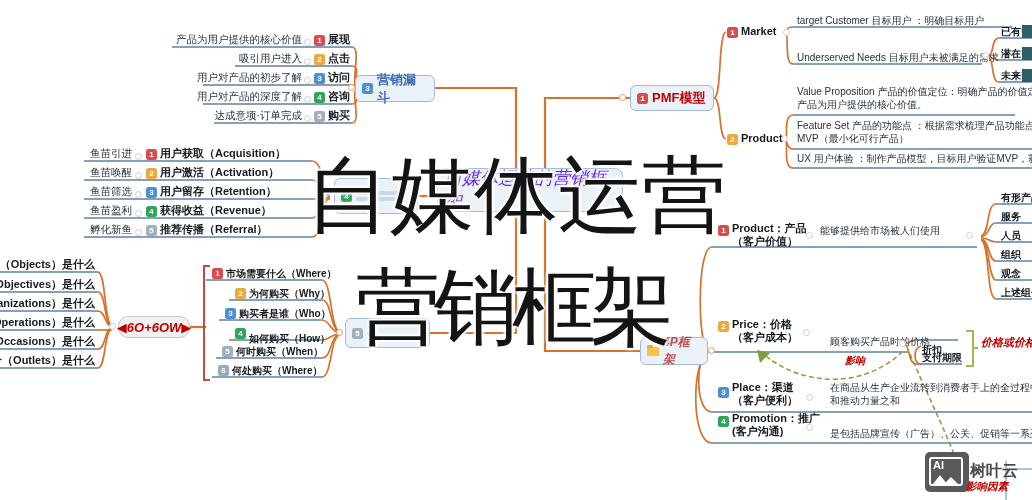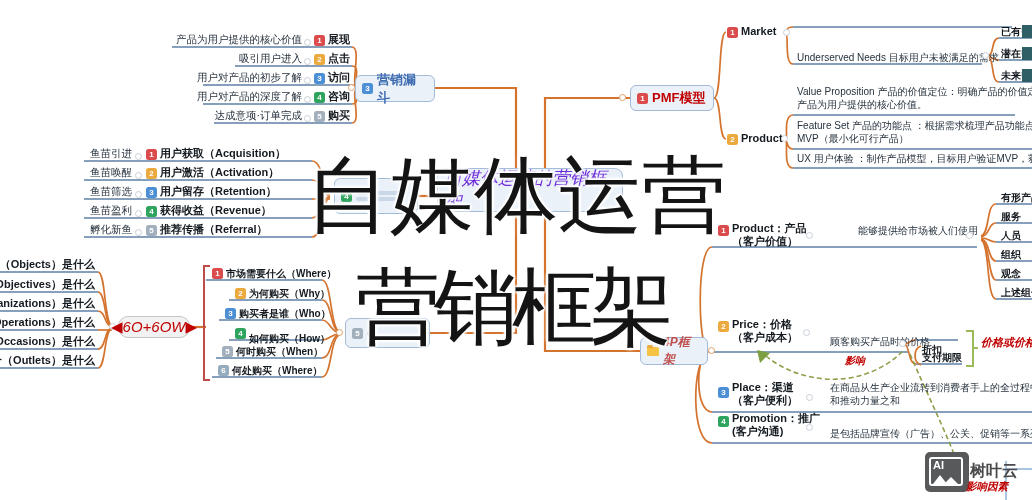--- a/index.html
+++ b/index.html
@@ -218,21 +218,21 @@
   </div>
 
   <span class="t b" style="right:937px;top:258px">产品（Objects）是什么</span>
   <span class="t b" style="right:937px;top:278px">的（Objectives）是什么</span>
   <span class="t b" style="right:937px;top:297px">Organizations）是什么</span>
   <span class="t b" style="right:937px;top:316px">（Operations）是什么</span>
   <span class="t b" style="right:937px;top:335px">机（Occasions）是什么</span>
   <span class="t b" style="right:937px;top:354px">场合（Outlets）是什么</span>
   <span class="cn" style="left:109px;top:323px"></span>
   <div class="node" style="left:118px;top:316px;width:72px;height:22px;background:#F2F2F2;border:1px solid #C6C6C6;border-radius:10px;justify-content:center">
-    <span class="red" style="font-weight:normal;font-style:italic;font-size:15px">◀6O+6OW▶</span>
+    <span class="red" style="font-weight:bold;font-style:italic;font-size:13px">◀6O+6OW▶</span>
   </div>
   <span class="bdg k1" style="left:212px;top:268px">1</span>
   <span class="bdg k2" style="left:235px;top:288px">2</span>
   <span class="bdg k3" style="left:225px;top:308px">3</span>
   <span class="bdg k4" style="left:235px;top:328px">4</span>
   <span class="bdg k5" style="left:222px;top:346px">5</span>
   <span class="bdg k6" style="left:218px;top:365px">6</span>
   <span class="t b sm" style="left:226px;top:267px">市场需要什么（Where）</span>
   <span class="t b sm" style="left:249px;top:287px">为何购买（Why）</span>
   <span class="t b sm" style="left:239px;top:307px">购买者是谁（Who）</span>
@@ -250,20 +250,21 @@
   </div>
 
   <span class="cn cno" style="left:619px;top:94px"></span>
   <div class="node" style="left:630px;top:85px;width:84px;height:26px">
     <span class="bdg k1 bin">1</span>
     <span class="red" style="font-weight:bold;font-size:13px">PMF模型</span>
   </div>
   <span class="bdg k1" style="left:727px;top:27px">1</span>
   <span class="t b" style="left:741px;top:25px">Market</span>
   <span class="cn" style="left:783px;top:29px"></span>
+  <span class="t sm" style="left:797px;top:14px">target Customer 目标用户 ：明确目标用户</span>
   <span class="t sm" style="left:797px;top:51px">Underserved Needs 目标用户未被满足的需求</span>
   <span class="cn" style="left:982px;top:52px"></span>
   <span class="t b sm" style="left:1001px;top:25px">已有需</span>
   <span class="t b sm" style="left:1001px;top:47px">潜在需</span>
   <span class="t b sm" style="left:1001px;top:69px">未来需</span>
   <div class="darkbox" style="left:1022px;top:25px"></div>
   <div class="darkbox" style="left:1022px;top:47px"></div>
   <div class="darkbox" style="left:1022px;top:69px"></div>
   <span class="bdg k2" style="left:727px;top:134px">2</span>
   <span class="t b" style="left:741px;top:132px">Product</span>
@@ -277,21 +278,21 @@
   <div class="node" style="left:640px;top:337px;width:68px;height:28px">
     <span class="folder"></span>
     <span style="font-weight:bold;font-style:italic;font-size:12px;color:#C0504D">4P框架</span>
   </div>
   <span class="cn cno" style="left:708px;top:347px"></span>
 
   <span class="bdg k1" style="left:718px;top:225px">1</span>
   <span class="t b" style="left:732px;top:222px">Product：产品</span>
   <span class="t b" style="left:732px;top:235px">（客户价值）</span>
   <span class="cn" style="left:806px;top:232px"></span>
-  <span class="t sm" style="left:820px;top:225px;width:158px;text-align:right;white-space:normal;line-height:12px"><span>能够提供给市场被人们使用</span><br></span>
+  <span class="t sm" style="left:820px;top:225px;width:158px;text-align:left;white-space:normal;line-height:12px"><span>能够提供给市场被人们使用</span><br></span>
   <span class="cn" style="left:966px;top:232px"></span>
   <span class="t b sm" style="left:1001px;top:191px">有形产品</span>
   <span class="t b sm" style="left:1001px;top:210px">服务</span>
   <span class="t b sm" style="left:1001px;top:229px">人员</span>
   <span class="t b sm" style="left:1001px;top:248px">组织</span>
   <span class="t b sm" style="left:1001px;top:267px">观念</span>
   <span class="t b sm" style="left:1001px;top:286px">上述组合</span>
 
   <span class="bdg k2" style="left:718px;top:321px">2</span>
   <span class="t b" style="left:732px;top:318px">Price：价格</span>

